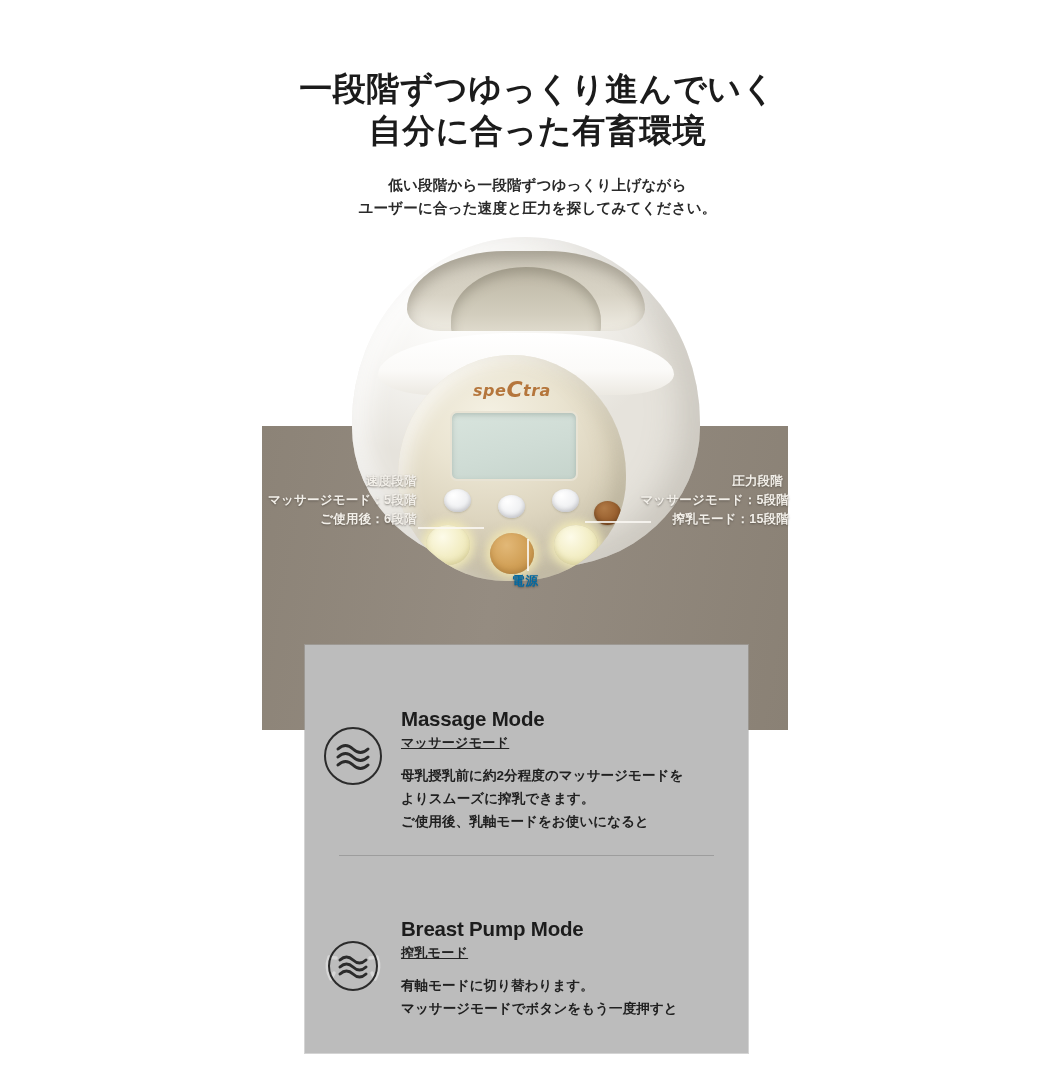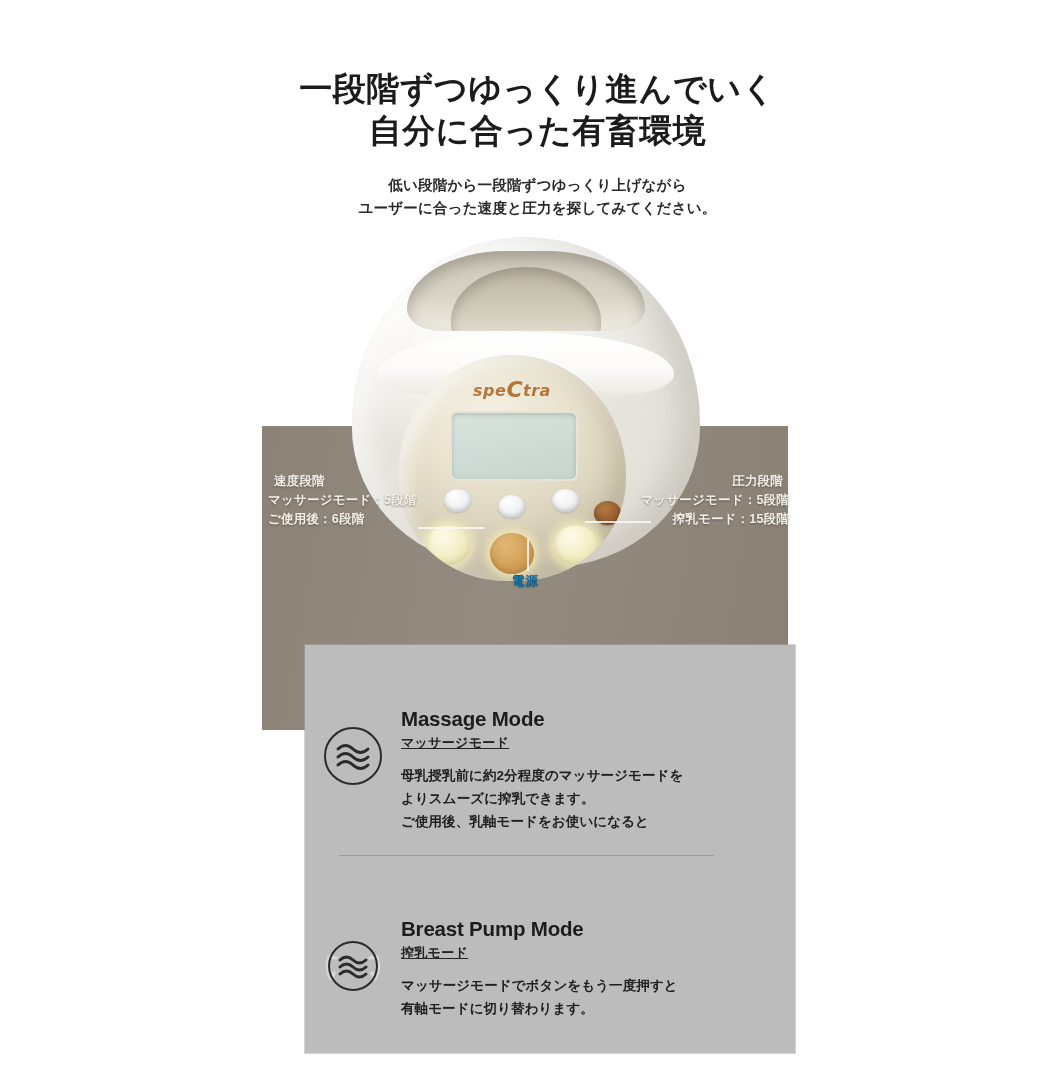--- a/index.html
+++ b/index.html
@@ -210,21 +210,21 @@
     font-weight: bold;
     font-size: 12.5px;
     line-height: 1.5;
     letter-spacing: 0.2px;
     text-shadow: 0 1px 2px rgba(60,55,48,0.55);
     white-space: nowrap;
   }
   .callout-left {
     left: 268px;
     top: 472px;
-    text-align: left;
+    text-align: right;
   }
   .callout-left .c-title {
     display: block;
     padding-left: 6px;
   }
   .callout-right {
     right: 262px;
     top: 472px;
     text-align: right;
   }
@@ -259,21 +259,21 @@
     width: 1.5px;
     height: 32px;
     background: rgba(250,248,243,0.85);
   }
 
   
   .mode-card {
     position: absolute;
     left: 305px;
     top: 645px;
-    width: 490px;
+    width: 443px;
     height: 408px;
     background: #bcbcbc;
     box-shadow: 0 0 0 1px rgba(170,170,170,0.5);
   }
   .mode-row {
     position: absolute;
     left: 0;
     width: 443px;
     display: flex;
     align-items: flex-start;
@@ -425,21 +425,21 @@
             <path d="M18 25 q6.5 -6 13 0 t13 0" fill="none" stroke="#2b2b2b" stroke-width="3" stroke-linecap="round"></path>
             <path d="M18 32 q6.5 -6 13 0 t13 0" fill="none" stroke="#2b2b2b" stroke-width="3" stroke-linecap="round"></path>
             <path d="M18 39 q6.5 -6 13 0 t13 0" fill="none" stroke="#2b2b2b" stroke-width="3" stroke-linecap="round"></path>
           </svg>
         </div>
       </div>
       <div class="mode-text-col">
         <div class="mode-title-en">Breast Pump Mode</div>
         <div class="mode-title-jp">搾乳モード</div>
         <div class="mode-desc">
+          <span>有軸モードに切り替わります。</span>
           <span>マッサージモードでボタンをもう一度押すと</span>
-          <span>有軸モードに切り替わります。</span>
         </div>
       </div>
     </div>
 
   </div>
 
 </div>
 
 </body></html>

